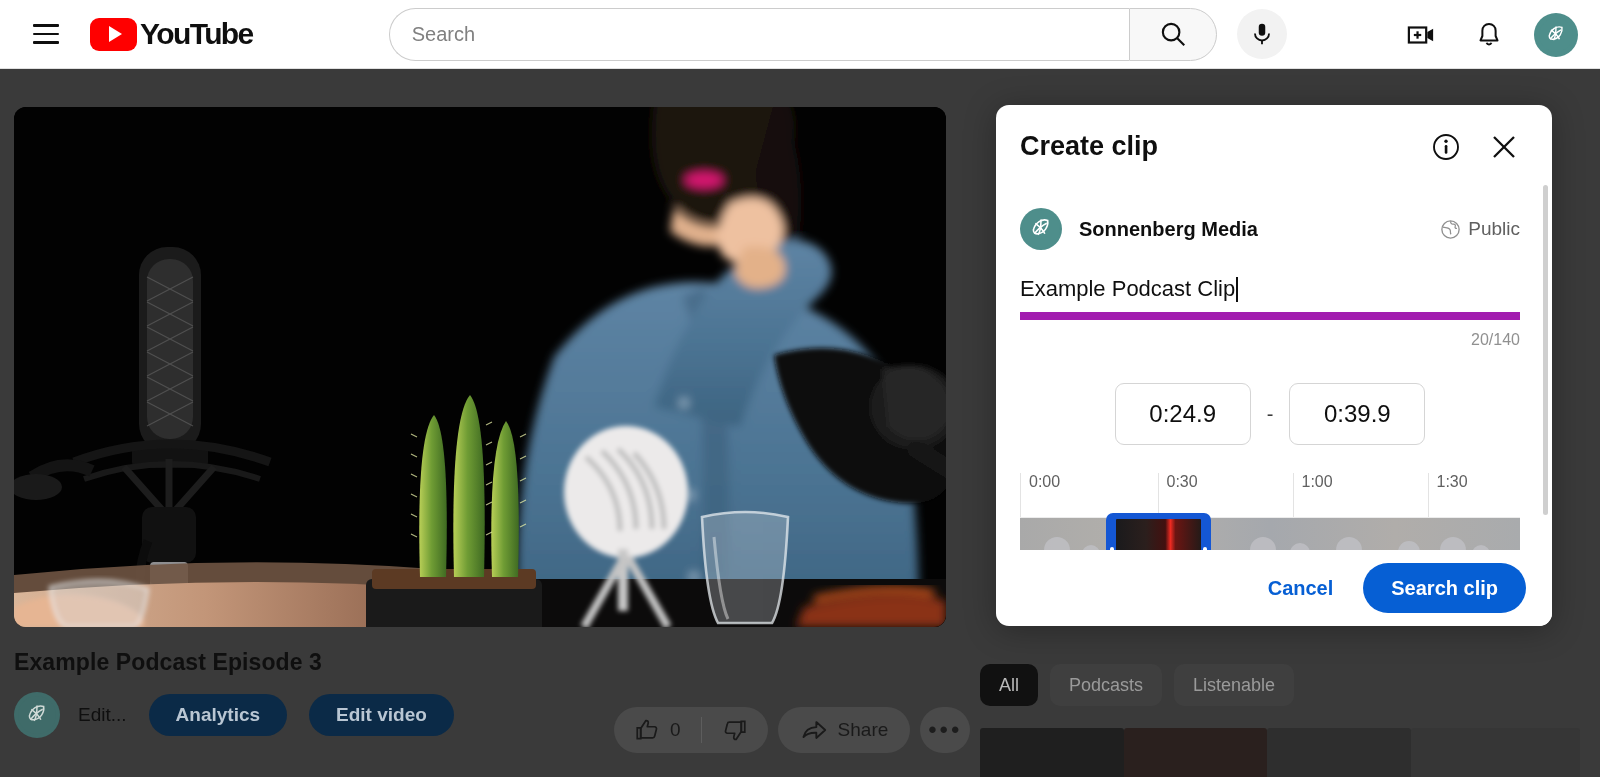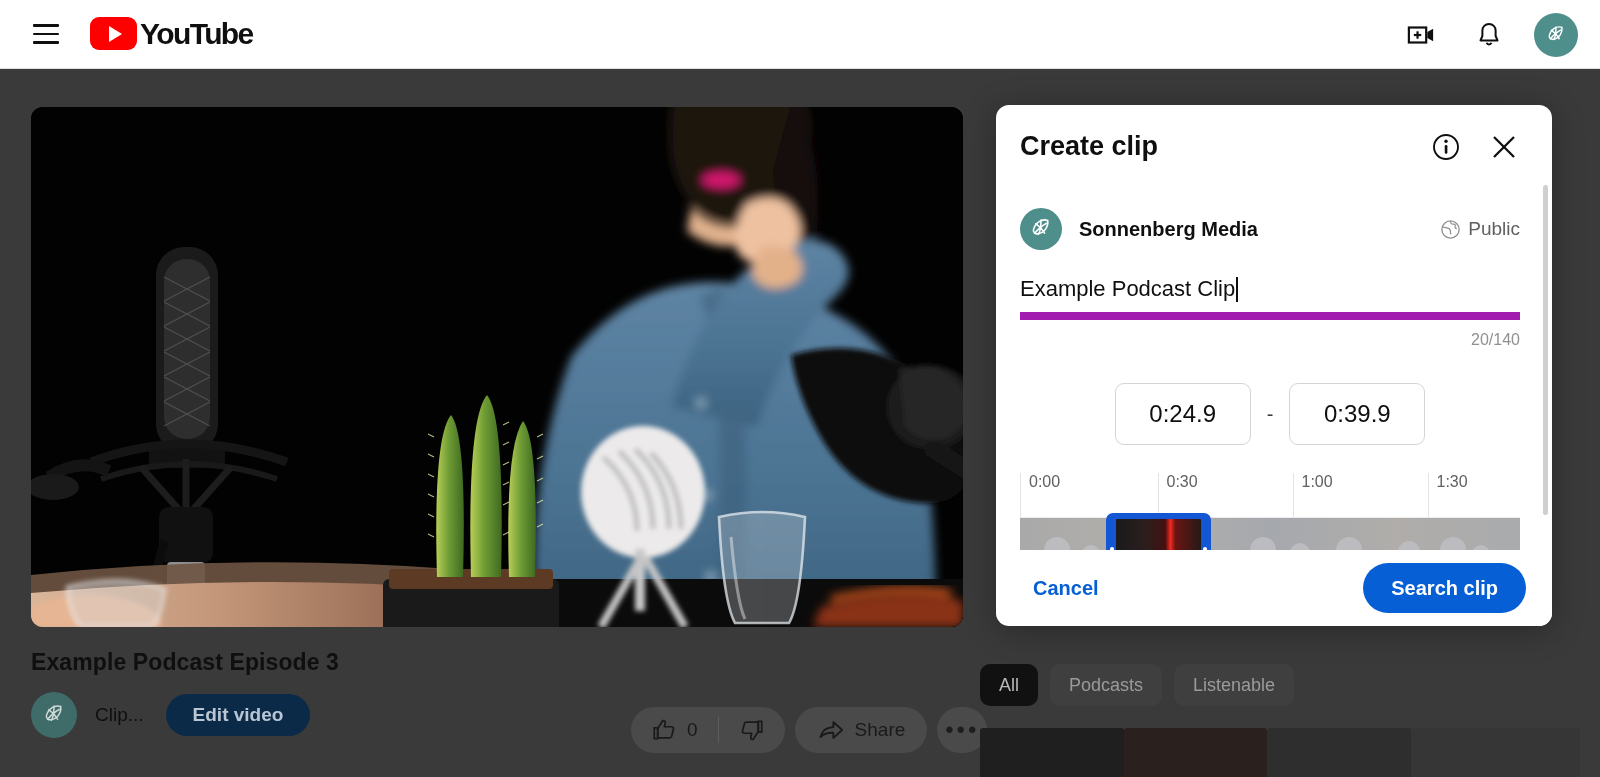--- a/index.html
+++ b/index.html
@@ -22,21 +22,21 @@
     border-bottom: 1px solid #e0e0e0;
     z-index: 5;
   }
   .hamburger {
     width: 44px; height: 44px; margin-left: 24px;
     display: flex; flex-direction: column; justify-content: center;
     align-items: center; gap: 6px; cursor: pointer; border-radius: 50%;
   }
   .hamburger span { display: block; width: 26px; height: 2.5px; background: #0f0f0f; border-radius: 1px; }
 
-  .yt-logo { display: flex; align-items: flex-start; margin-left: 22px; cursor: pointer; }
+  .yt-logo { display: flex; align-items: center; margin-left: 22px; cursor: pointer; }
   .yt-play {
     width: 47px; height: 33px; background: #ff0000; border-radius: 9px;
     display: flex; align-items: center; justify-content: center;
   }
   .yt-play i {
     display: block; width: 0; height: 0;
     border-left: 13px solid #ffffff;
     border-top: 8px solid transparent;
     border-bottom: 8px solid transparent;
     margin-left: 3px;
@@ -89,21 +89,21 @@
   }
 
   
   .page-body {
     position: absolute; top: 69px; left: 0;
     width: 1600px; height: 708px;
     background: #3a3a3a;
     overflow: hidden;
   }
 
-  .watch-col { position: absolute; left: 31px; top: 38px; width: 932px; }
+  .watch-col { position: absolute; left: 14px; top: 38px; width: 932px; }
 
   .player {
     width: 932px; height: 520px;
     border-radius: 12px; overflow: hidden;
     position: relative; background: #000;
   }
   .player .scene { position: absolute; inset: 0; }
 
   .video-title {
     margin-top: 22px;
@@ -258,21 +258,21 @@
     border-radius: 1px;
   }
   .sel-handle {
     position: absolute; bottom: 4px; width: 4px; height: 14px;
     background: #ffffff; border-radius: 2px;
   }
 
   .modal-footer {
     position: absolute; left: 17px; right: 0; bottom: 0; height: 76px;
     background: #fff;
-    display: flex; align-items: center; justify-content: space-between;
+    display: flex; align-items: center; justify-content: flex-end;
     gap: 10px; padding-right: 26px;
   }
   .btn-text {
     height: 44px; border-radius: 22px; padding: 0 20px;
     display: flex; align-items: center; justify-content: center;
     color: #065fd4; font-size: 20px; font-weight: bold; cursor: pointer;
   }
   .btn-filled {
     height: 50px; border-radius: 25px; padding: 0 28px;
     background: #065fd4; color: #fff; font-size: 20px; font-weight: bold;
@@ -301,20 +301,38 @@
       <span></span>
     </div>
 
     <div class="yt-logo">
       <span class="yt-play">
           <i></i>
         </span>
       <span class="yt-word">YouTube</span>
     </div>
 
+    <div class="search-wrap">
+      <div class="search-box">
+        <input type="text" placeholder="Search" style="">
+      </div>
+      <div class="search-btn">
+        <svg width="30" height="30" viewBox="0 0 24 24">
+          <circle cx="10.5" cy="10.5" r="6.6" fill="none" stroke="#0f0f0f" stroke-width="1.7"></circle>
+          <line x1="15.4" y1="15.4" x2="21" y2="21" stroke="#0f0f0f" stroke-width="1.7"></line>
+        </svg>
+      </div>
+      <div class="mic-btn">
+        <svg width="26" height="26" viewBox="0 0 24 24">
+          <rect x="9" y="2.5" width="6" height="11" rx="3" fill="#0f0f0f"></rect>
+          <path d="M5.5 11.5a6.5 6.5 0 0 0 13 0" fill="none" stroke="#0f0f0f" stroke-width="1.7"></path>
+          <line x1="12" y1="18" x2="12" y2="21.5" stroke="#0f0f0f" stroke-width="1.7"></line>
+        </svg>
+      </div>
+    </div>
 
     <div class="masthead-right">
       <div class="icon-btn">
         <svg width="30" height="30" viewBox="0 0 26 26">
           <rect x="2.5" y="6.5" width="15" height="13" fill="none" stroke="#0f0f0f" stroke-width="1.9"></rect>
           <line x1="10" y1="9.8" x2="10" y2="16.2" stroke="#0f0f0f" stroke-width="1.9"></line>
           <line x1="6.8" y1="13" x2="13.2" y2="13" stroke="#0f0f0f" stroke-width="1.9"></line>
           <path d="M18.5 10.5 L23.5 7.5 L23.5 18.5 L18.5 15.5 Z" fill="#0f0f0f"></path>
         </svg>
       </div>
@@ -488,21 +506,22 @@
           <svg width="38" height="38" viewBox="0 0 40 40">
             <circle cx="20" cy="20" r="20" fill="#3f6b69"></circle>
             <g fill="none" stroke="#cfd9d6" stroke-width="1.6">
               <path d="M12 21c2-8 9-12 15-10 1 6-3 13-10 14-3 .5-5-1-5-4z"></path>
               <path d="M13 25c4-5 9-9 13-11"></path>
               <path d="M14 14c4 3 8 6 10 11"></path>
               <path d="M20 10c0 6 0 12-3 16"></path>
             </g>
           </svg>
         </div>
-        <div class="owner-name">Clip...</div>
+        <div class="owner-name">Edit...</div>
+        <div class="pill-btn">Analytics</div>
         <div class="pill-btn">Edit video</div>
       </div>
 
       <div class="actions-row">
         <div class="seg-group">
           <div class="seg">
             <svg width="26" height="26" viewBox="0 0 24 24">
               <path d="M3 10h3.2v10H3z" fill="none" stroke="#1a1a1a" stroke-width="1.6"></path>
               <path d="M6.2 10.6 11 3.3c1.5-.2 2.4.9 2.1 2.3L12.3 9H19c1.2 0 2 1 1.7 2.2l-1.6 6.4c-.2 1-1 1.6-2 1.6H6.2z" fill="none" stroke="#1a1a1a" stroke-width="1.6" stroke-linejoin="round"></path>
             </svg>

